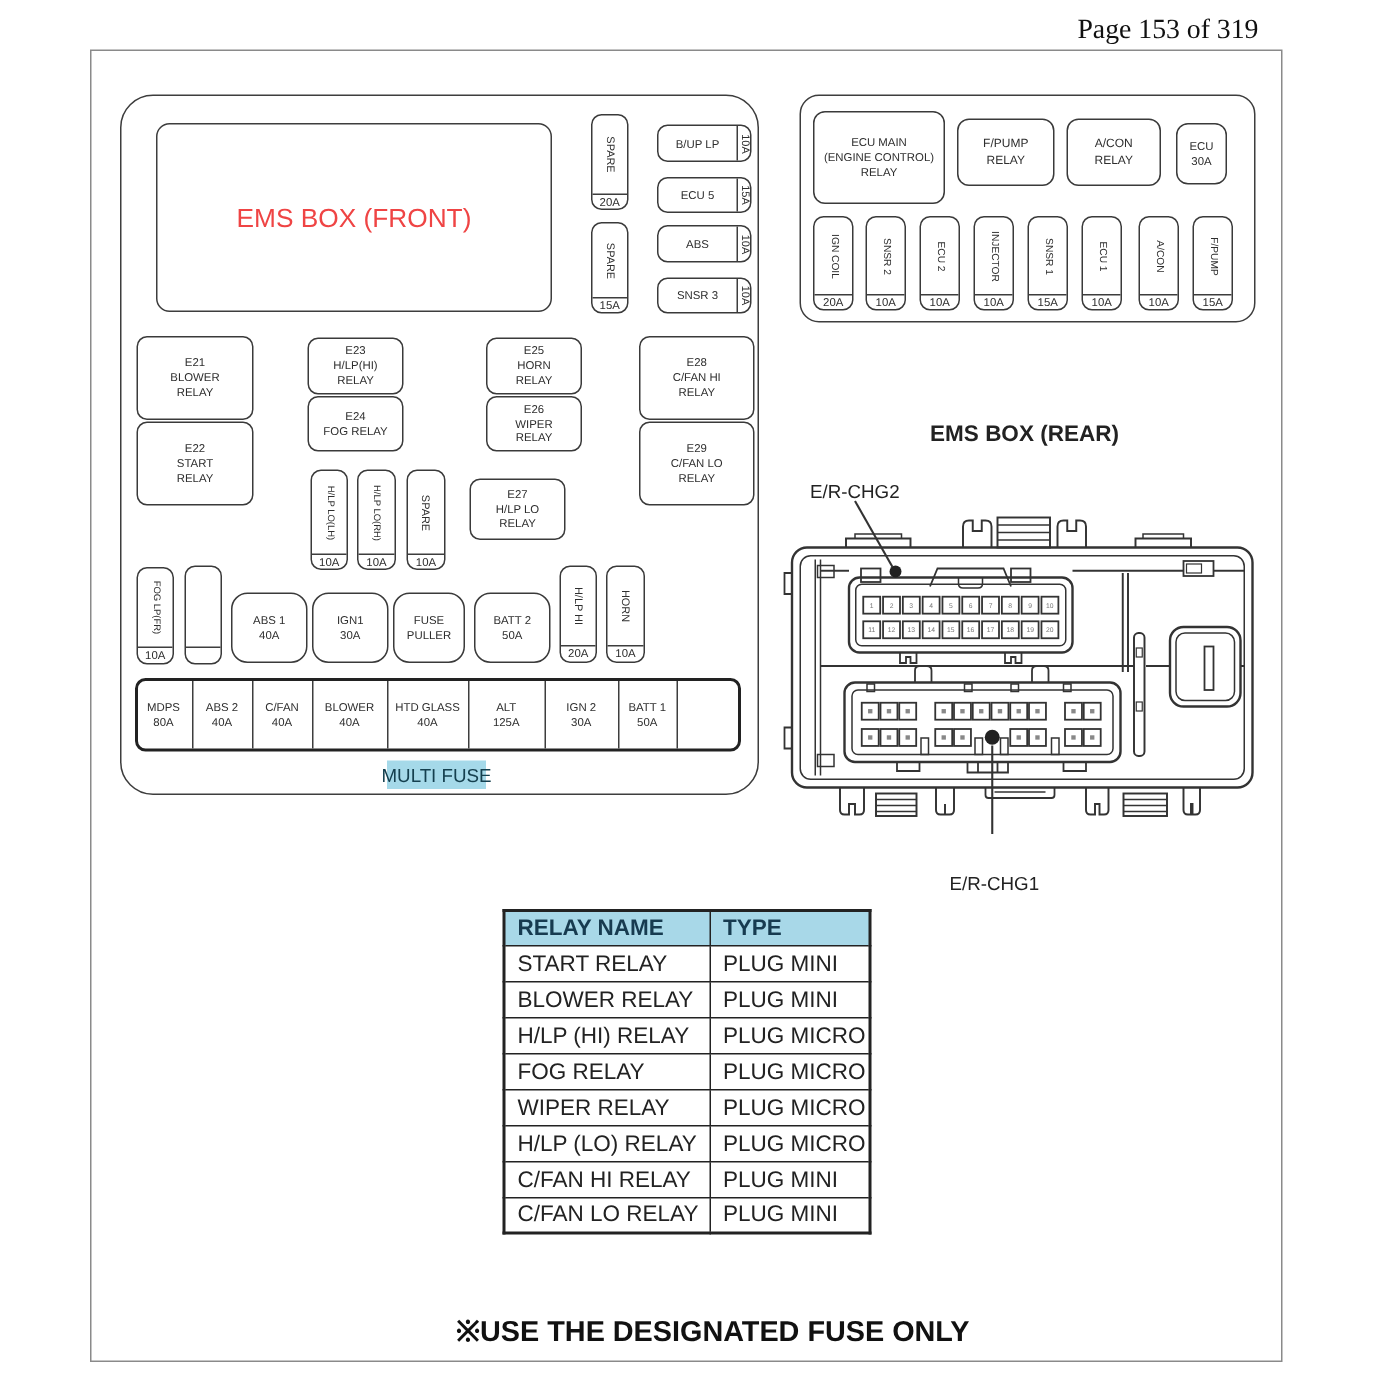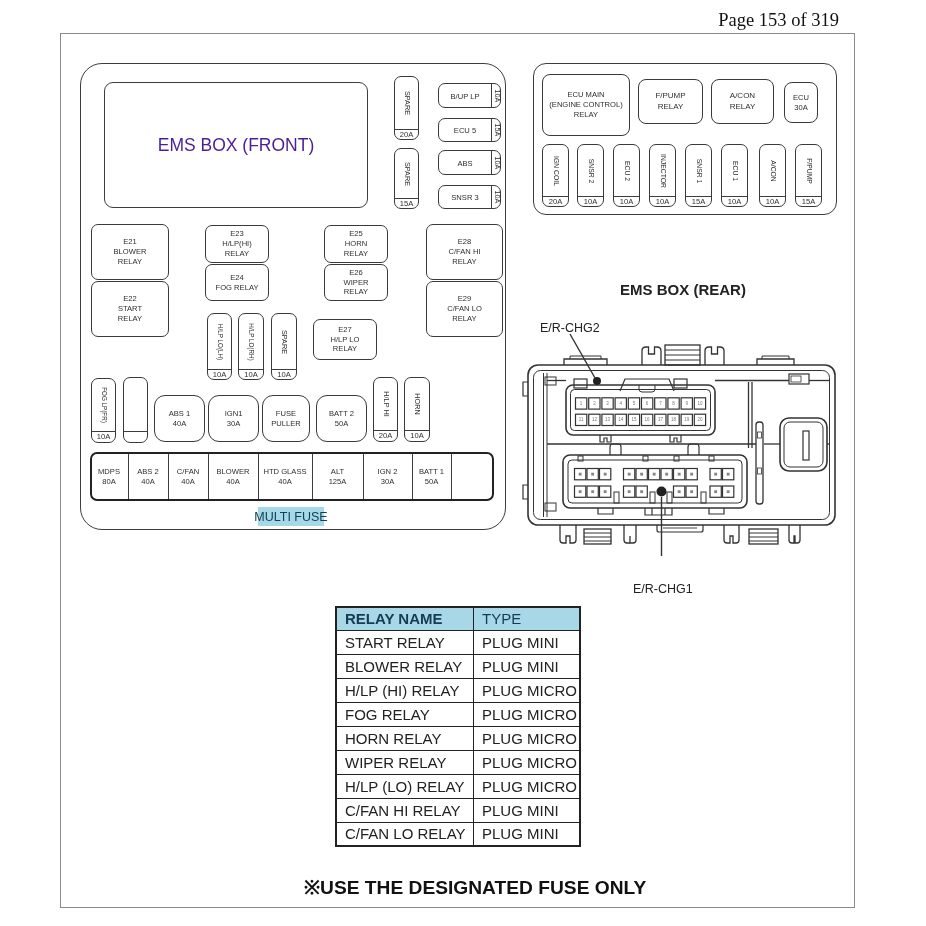--- a/index.html
+++ b/index.html
@@ -13,21 +13,21 @@
 .hf{position:absolute;box-sizing:border-box;border:1.5px solid #3a3a3a;border-radius:7px;background:#fff;}
 .hf .txt{position:absolute;left:0;top:50%;transform:translateY(-50%);text-align:center;font-size:7.6px;color:#2e2e2e;}
 .hf .sep{position:absolute;top:0;bottom:0;border-left:1.3px solid #3d3d3d;}
 .hf .amp{position:absolute;top:50%;white-space:nowrap;font-size:7.3px;color:#2e2e2e;transform:translate(-50%,-50%) rotate(90deg);}
 </style></head><body>
 
 <div class="abs" style="left:699px;top:9.5px;width:140px;text-align:right;font-family:'Liberation Serif',serif;font-size:18.5px;color:#111;">Page 153 of 319</div>
 <div class="abs" style="left:60px;top:33px;width:795px;height:875px;border:1px solid #8a8a8a;"></div>
 <div class="abs" style="left:80px;top:63px;width:426px;height:467px;border:1.5px solid #3d3d3d;border-radius:22px;"></div>
 <div class="abs" style="left:104px;top:82px;width:264px;height:126px;border:1.4px solid #3d3d3d;border-radius:9px;"></div>
-<div class="abs" style="left:104px;top:82px;width:264px;height:126px;display:flex;align-items:center;justify-content:center;font-size:17.5px;color:#4c1d95;">EMS BOX (FRONT)</div>
+<div class="abs" style="left:104px;top:82px;width:264px;height:126px;display:flex;align-items:center;justify-content:center;font-size:17.5px;color:#ef4444;">EMS BOX (FRONT)</div>
 <div class="vf" style="left:394px;top:76px;width:25px;height:64px;">
     <div class="rot" style="top:26.0px;">SPARE</div>
     <div class="sep" style="top:52px;"></div>
     <div class="amp" style="top:53px;">20A</div>
   </div>
 <div class="vf" style="left:394px;top:148px;width:25px;height:61px;">
     <div class="rot" style="top:24.5px;">SPARE</div>
     <div class="sep" style="top:49px;"></div>
     <div class="amp" style="top:50px;">15A</div>
   </div>
@@ -334,40 +334,36 @@
     <circle cx="661.5" cy="491.5" r="5" fill="#222" stroke="none"></circle>
     <line x1="661.5" y1="497" x2="661.5" y2="556" stroke-width="1.4"></line>
   </svg>
 <div class="abs" style="left:593px;top:281px;width:180px;text-align:center;font-size:15px;font-weight:bold;color:#222;">EMS BOX (REAR)</div>
 <div class="abs" style="left:540px;top:321px;font-size:12.5px;color:#222;">E/R-CHG2</div>
 <div class="abs" style="left:633px;top:582px;font-size:12.5px;color:#222;">E/R-CHG1</div>
 <table class="abs" style="left:335px;top:606px;width:246px;border-collapse:collapse;border:2px solid #222;font-size:15px;color:#222;white-space:nowrap;table-layout:fixed;">
     <tbody>
       <tr style="background:#a8d8e8;height:23px;">
         <td style="border:1.2px solid #222;border-bottom:1.6px solid #222;width:128px;padding:0 0 0 8px;font-weight:bold;color:#173b50;">RELAY NAME</td>
-        <td style="border:1.2px solid #222;border-bottom:1.6px solid #222;padding:0 0 0 8px;font-weight:normal;color:#173b50;">TYPE</td>
+        <td style="border:1.2px solid #222;border-bottom:1.6px solid #222;padding:0 0 0 8px;font-weight:bold;color:#173b50;">TYPE</td>
       </tr>
       <tr style="height:24px;">
         <td style="border:1.2px solid #222;padding:0 0 0 8px;">START RELAY</td>
         <td style="border:1.2px solid #222;padding:0 0 0 8px;">PLUG MINI</td>
       </tr>
       <tr style="height:24px;">
         <td style="border:1.2px solid #222;padding:0 0 0 8px;">BLOWER RELAY</td>
         <td style="border:1.2px solid #222;padding:0 0 0 8px;">PLUG MINI</td>
       </tr>
       <tr style="height:24px;">
         <td style="border:1.2px solid #222;padding:0 0 0 8px;">H/LP (HI) RELAY</td>
         <td style="border:1.2px solid #222;padding:0 0 0 8px;">PLUG MICRO</td>
       </tr>
       <tr style="height:24px;">
         <td style="border:1.2px solid #222;padding:0 0 0 8px;">FOG RELAY</td>
-        <td style="border:1.2px solid #222;padding:0 0 0 8px;">PLUG MICRO</td>
-      </tr>
-      <tr style="height:24px;">
-        <td style="border:1.2px solid #222;padding:0 0 0 8px;">HORN RELAY</td>
         <td style="border:1.2px solid #222;padding:0 0 0 8px;">PLUG MICRO</td>
       </tr>
       <tr style="height:24px;">
         <td style="border:1.2px solid #222;padding:0 0 0 8px;">WIPER RELAY</td>
         <td style="border:1.2px solid #222;padding:0 0 0 8px;">PLUG MICRO</td>
       </tr>
       <tr style="height:24px;">
         <td style="border:1.2px solid #222;padding:0 0 0 8px;">H/LP (LO) RELAY</td>
         <td style="border:1.2px solid #222;padding:0 0 0 8px;">PLUG MICRO</td>
       </tr>

